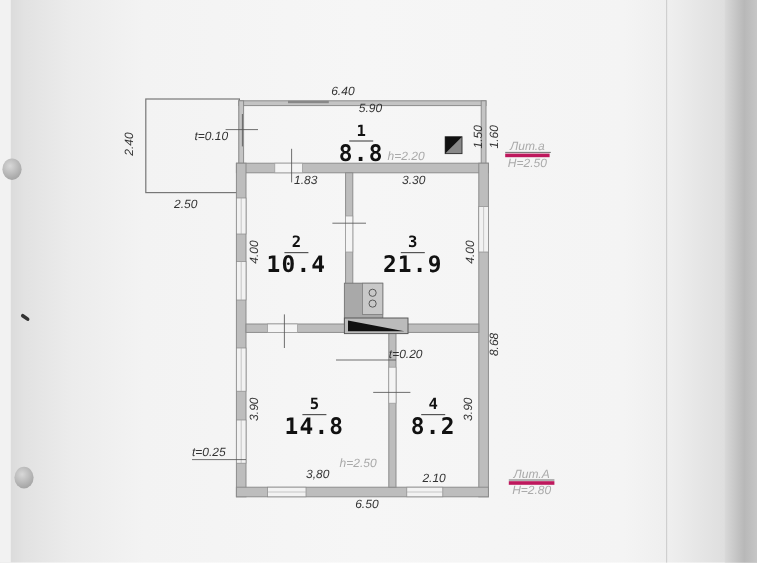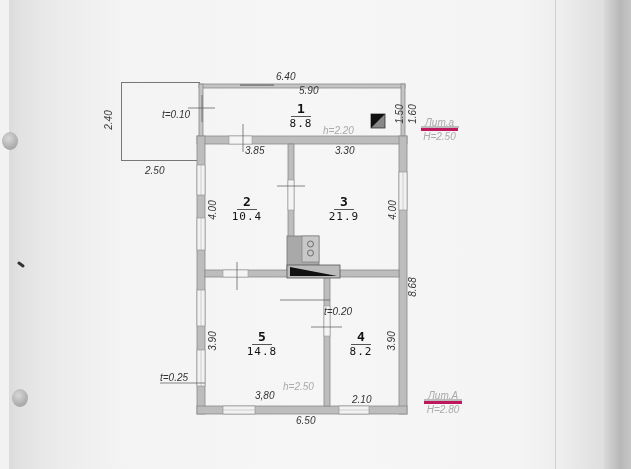--- a/index.html
+++ b/index.html
@@ -14,21 +14,21 @@
   .hole { position:absolute; width:16px; height:18px; border-radius:50%;
     background: radial-gradient(circle at 40% 35%, #d8d8d8, #a9a9a9 70%, #9a9a9a); }
   .mark { position:absolute; left:17px; top:263px; width:8px; height:3px; background:#333; transform:rotate(35deg); border-radius:2px; }
 
   svg.plan { position:absolute; left:0; top:0; }
   .lbl { position:absolute; font-style:italic; font-size:10px; color:#333; white-space:nowrap; line-height:1; }
   .lbl.grey { color:#a9a9a9;text-align:right; }
   .lbl.v { transform:rotate(-90deg); transform-origin:center; }
   .room { position:absolute; text-align:center; font-family:"DejaVu Sans Mono", monospace; color:#111; line-height:1; }
   .room .num { font-size:13px; font-weight:bold; border-bottom:1px solid #555; padding:0 6px 1px; display:inline-block; }
-  .room .area { font-size:11px; font-weight:normal; margin-top:1px; letter-spacing:1px; }
+  .room .area { font-size:19px; font-weight:bold; margin-top:1px; letter-spacing:1px; }
   .lit { position:absolute; font-style:italic; font-size:10px; color:#aaa; text-align:center; line-height:1.1; }
   .lit .t { border-bottom:3px solid #be185d; padding:0 4px; display:block; }
 </style>
 </head>
 <body>
 
 <div class="paper"></div>
 <div class="leftstrip"></div>
 <div class="fold"></div>
 <div class="rightedge"></div>
@@ -105,33 +105,33 @@
     <line x1="424" y1="400" x2="462" y2="400"></line>
   </g>
 </svg>
 
 <div class="lbl" style="left:276px;top:72px;">6.40</div>
 <div class="lbl" style="left:299px;top:86px;">5.90</div>
 <div class="lbl v" style="left:390px;top:109px;">1.50</div>
 <div class="lbl v" style="left:403px;top:109px;">1.60</div>
 <div class="lbl v" style="left:99px;top:115px;">2.40</div>
 <div class="lbl" style="left:145px;top:166px;">2.50</div>
-<div class="lbl" style="left:245px;top:146px;">3.85</div>
+<div class="lbl" style="left:245px;top:146px;">1.83</div>
 <div class="lbl" style="left:335px;top:146px;">3.30</div>
 <div class="lbl v" style="left:203px;top:205px;">4.00</div>
 <div class="lbl v" style="left:383px;top:205px;">4.00</div>
 <div class="lbl v" style="left:403px;top:282px;">8.68</div>
 <div class="lbl v" style="left:203px;top:336px;">3.90</div>
 <div class="lbl v" style="left:382px;top:336px;">3.90</div>
 <div class="lbl" style="left:255px;top:391px;">3,80</div>
 <div class="lbl" style="left:352px;top:395px;">2.10</div>
 <div class="lbl" style="left:296px;top:416px;">6.50</div>
 
 <div class="lbl" style="left:162px;top:110px;">t=0.10</div>
-<div class="lbl" style="left:288px;top:307px;padding-left:36px;">t=0.20</div>
+<div class="lbl" style="left:288px;top:291px;padding-left:36px;">t=0.20</div>
 <div class="lbl" style="left:160px;top:373px;">t=0.25</div>
 <div class="lbl grey" style="left:323px;top:126px;">h=2.20</div>
 <div class="lbl grey" style="left:283px;top:382px;">h=2.50</div>
 
 <div class="room" style="left:276px;top:100px;width:50px;">
   <div><span class="num">1</span></div>
   <div class="area">8.8</div>
 </div>
 <div class="room" style="left:222px;top:193px;width:50px;">
   <div><span class="num">2</span></div>

